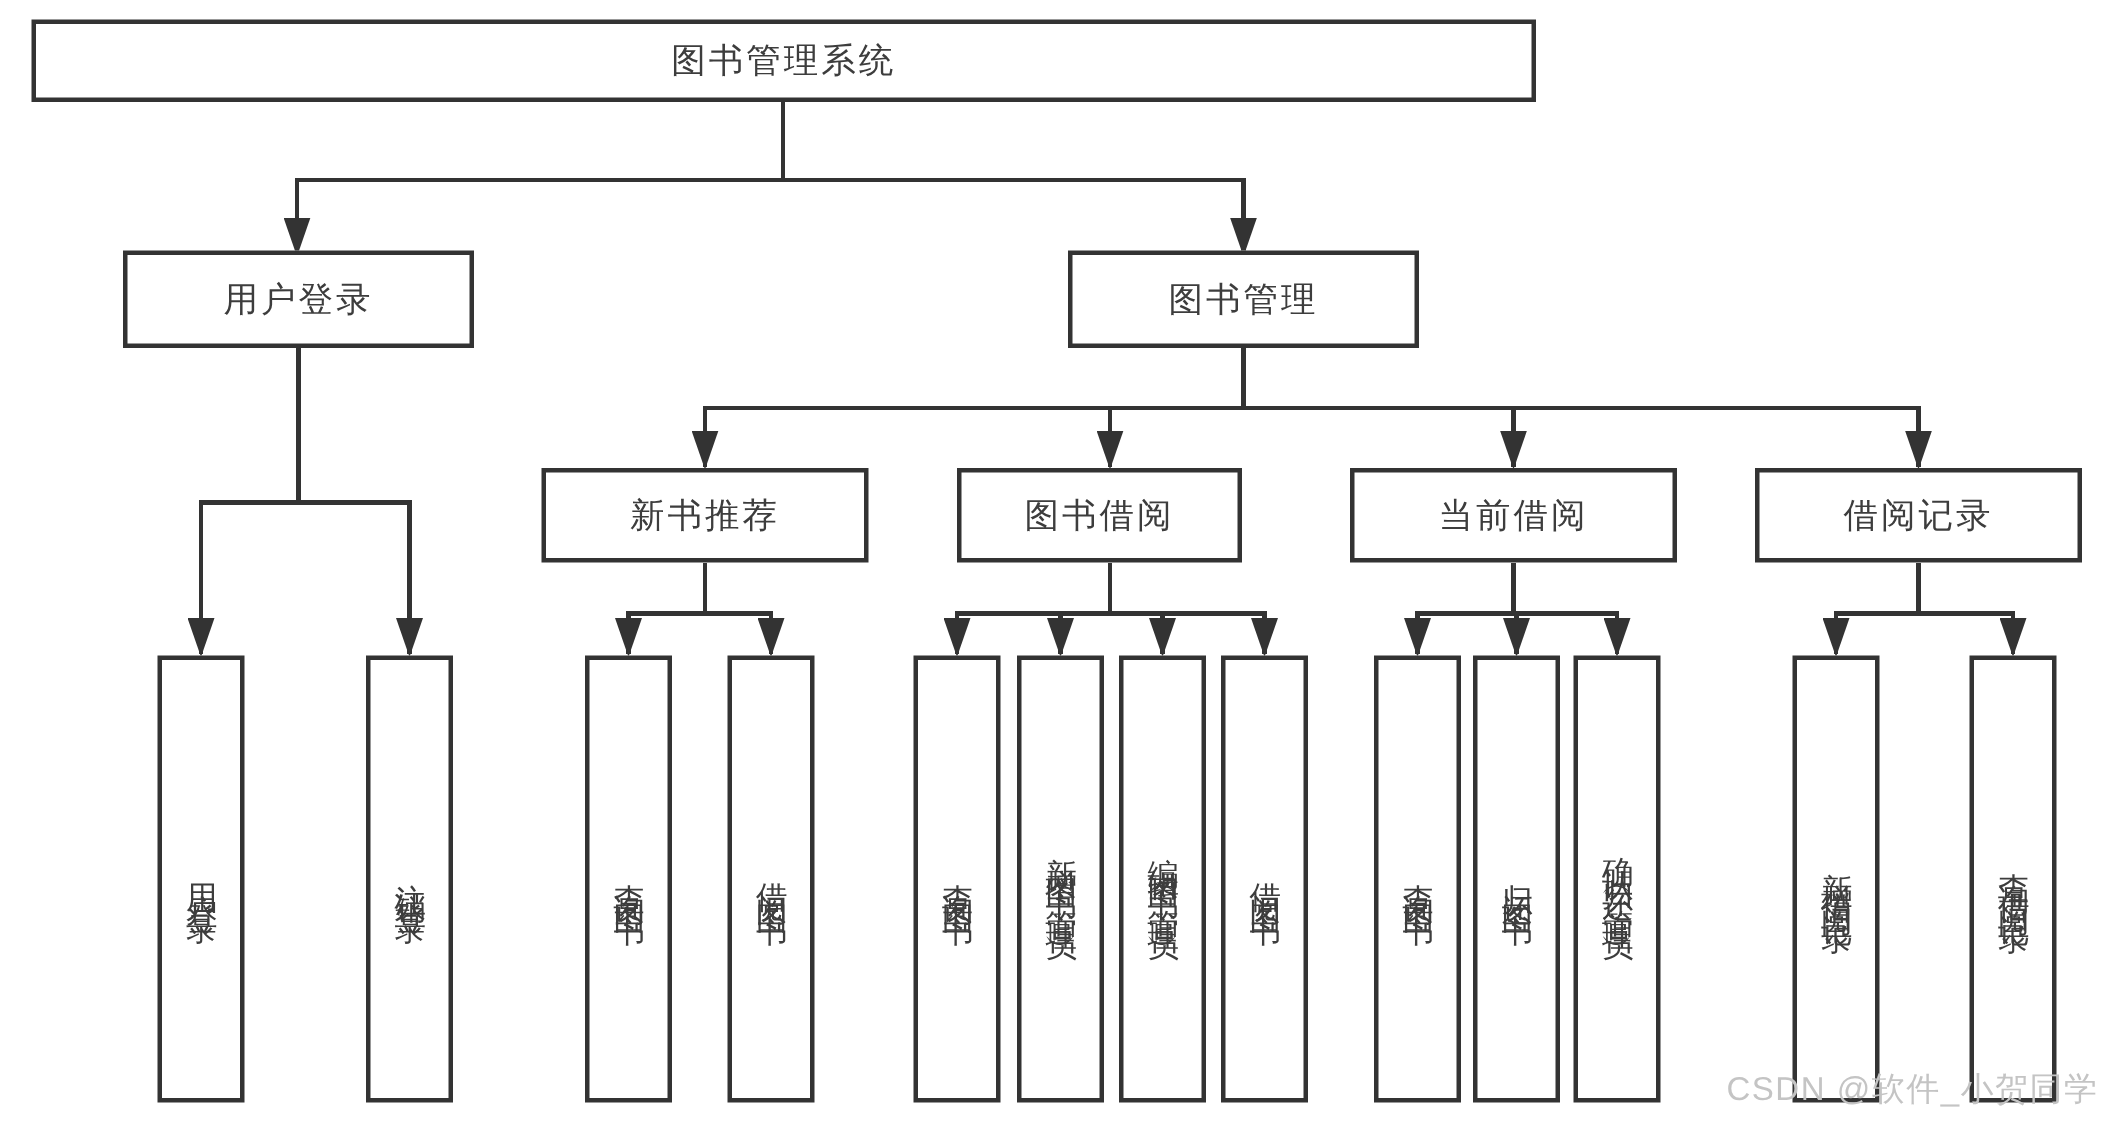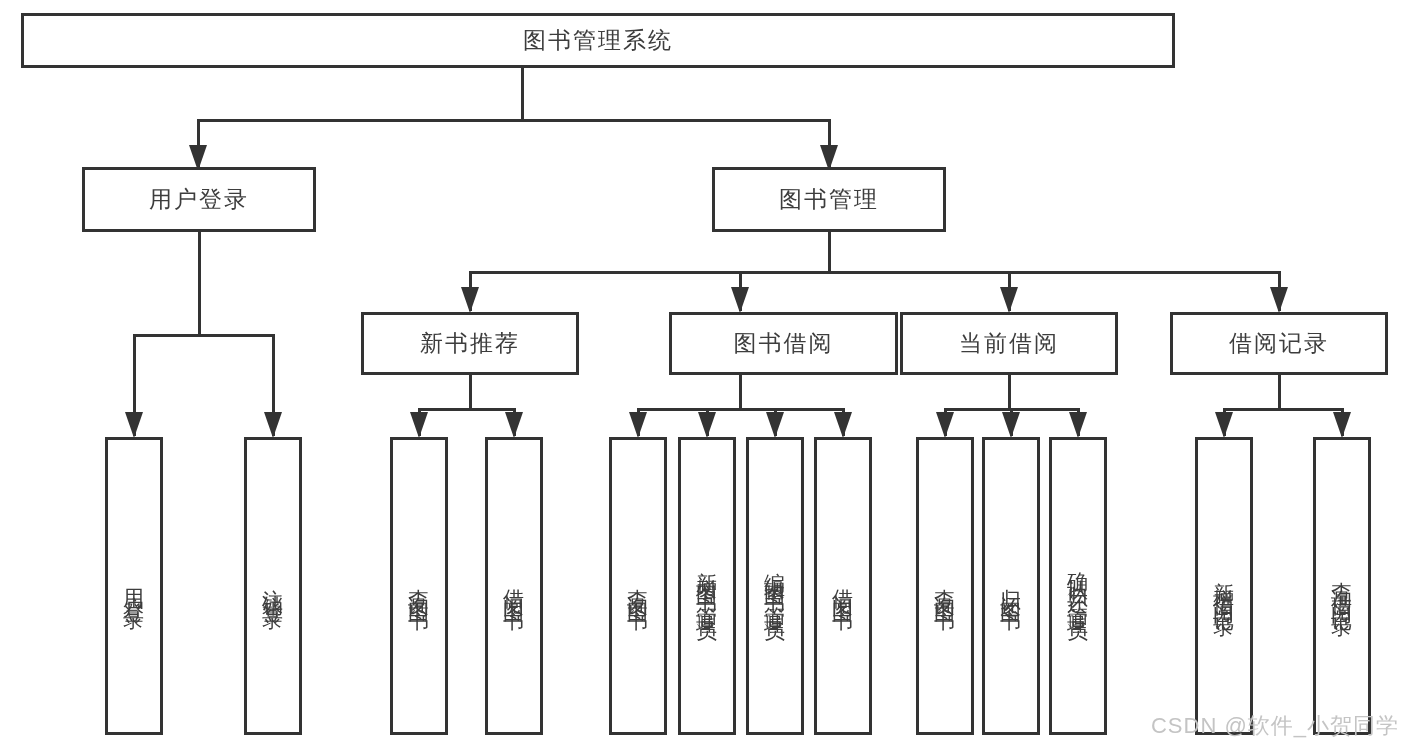--- a/index.html
+++ b/index.html
@@ -88,35 +88,35 @@
     <line x1="945" y1="407.5" x2="945" y2="436" marker-end="url(#arw)"></line>
     <line x1="1011" y1="407.5" x2="1011" y2="436" marker-end="url(#arw)"></line>
     <line x1="1078" y1="407.5" x2="1078" y2="436" marker-end="url(#arw)"></line>
 
     <line x1="1279" y1="375" x2="1279" y2="410.5"></line>
     <line x1="1222.5" y1="409" x2="1343.5" y2="409"></line>
     <line x1="1224" y1="407.5" x2="1224" y2="436" marker-end="url(#arw)"></line>
     <line x1="1342" y1="407.5" x2="1342" y2="436" marker-end="url(#arw)"></line>
   </svg>
 
-  <div class="box h" style="left:21px;top:13px;width:1154px;height:55px">
+  <div class="box h" style="left:21px;top:13px;width:1003px;height:55px">
     <span>图书管理系统</span>
   </div>
 
   <div class="box h" style="left:82px;top:167px;width:234px;height:65px">
     <span>用户登录</span>
   </div>
   <div class="box h" style="left:712px;top:167px;width:234px;height:65px">
     <span>图书管理</span>
   </div>
 
   <div class="box h" style="left:361px;top:312px;width:218px;height:63px">
     <span>新书推荐</span>
   </div>
-  <div class="box h" style="left:669px;top:312px;width:229px;height:63px">
+  <div class="box h" style="left:638px;top:312px;width:190px;height:63px">
     <span>图书借阅</span>
   </div>
   <div class="box h" style="left:1170px;top:312px;width:218px;height:63px">
     <span>借阅记录</span>
   </div>
   <div class="box h" style="left:900px;top:312px;width:218px;height:63px">
     <span>当前借阅</span>
   </div>
 
   <div class="box v" style="left:105px;top:437px;width:58px;height:298px">

